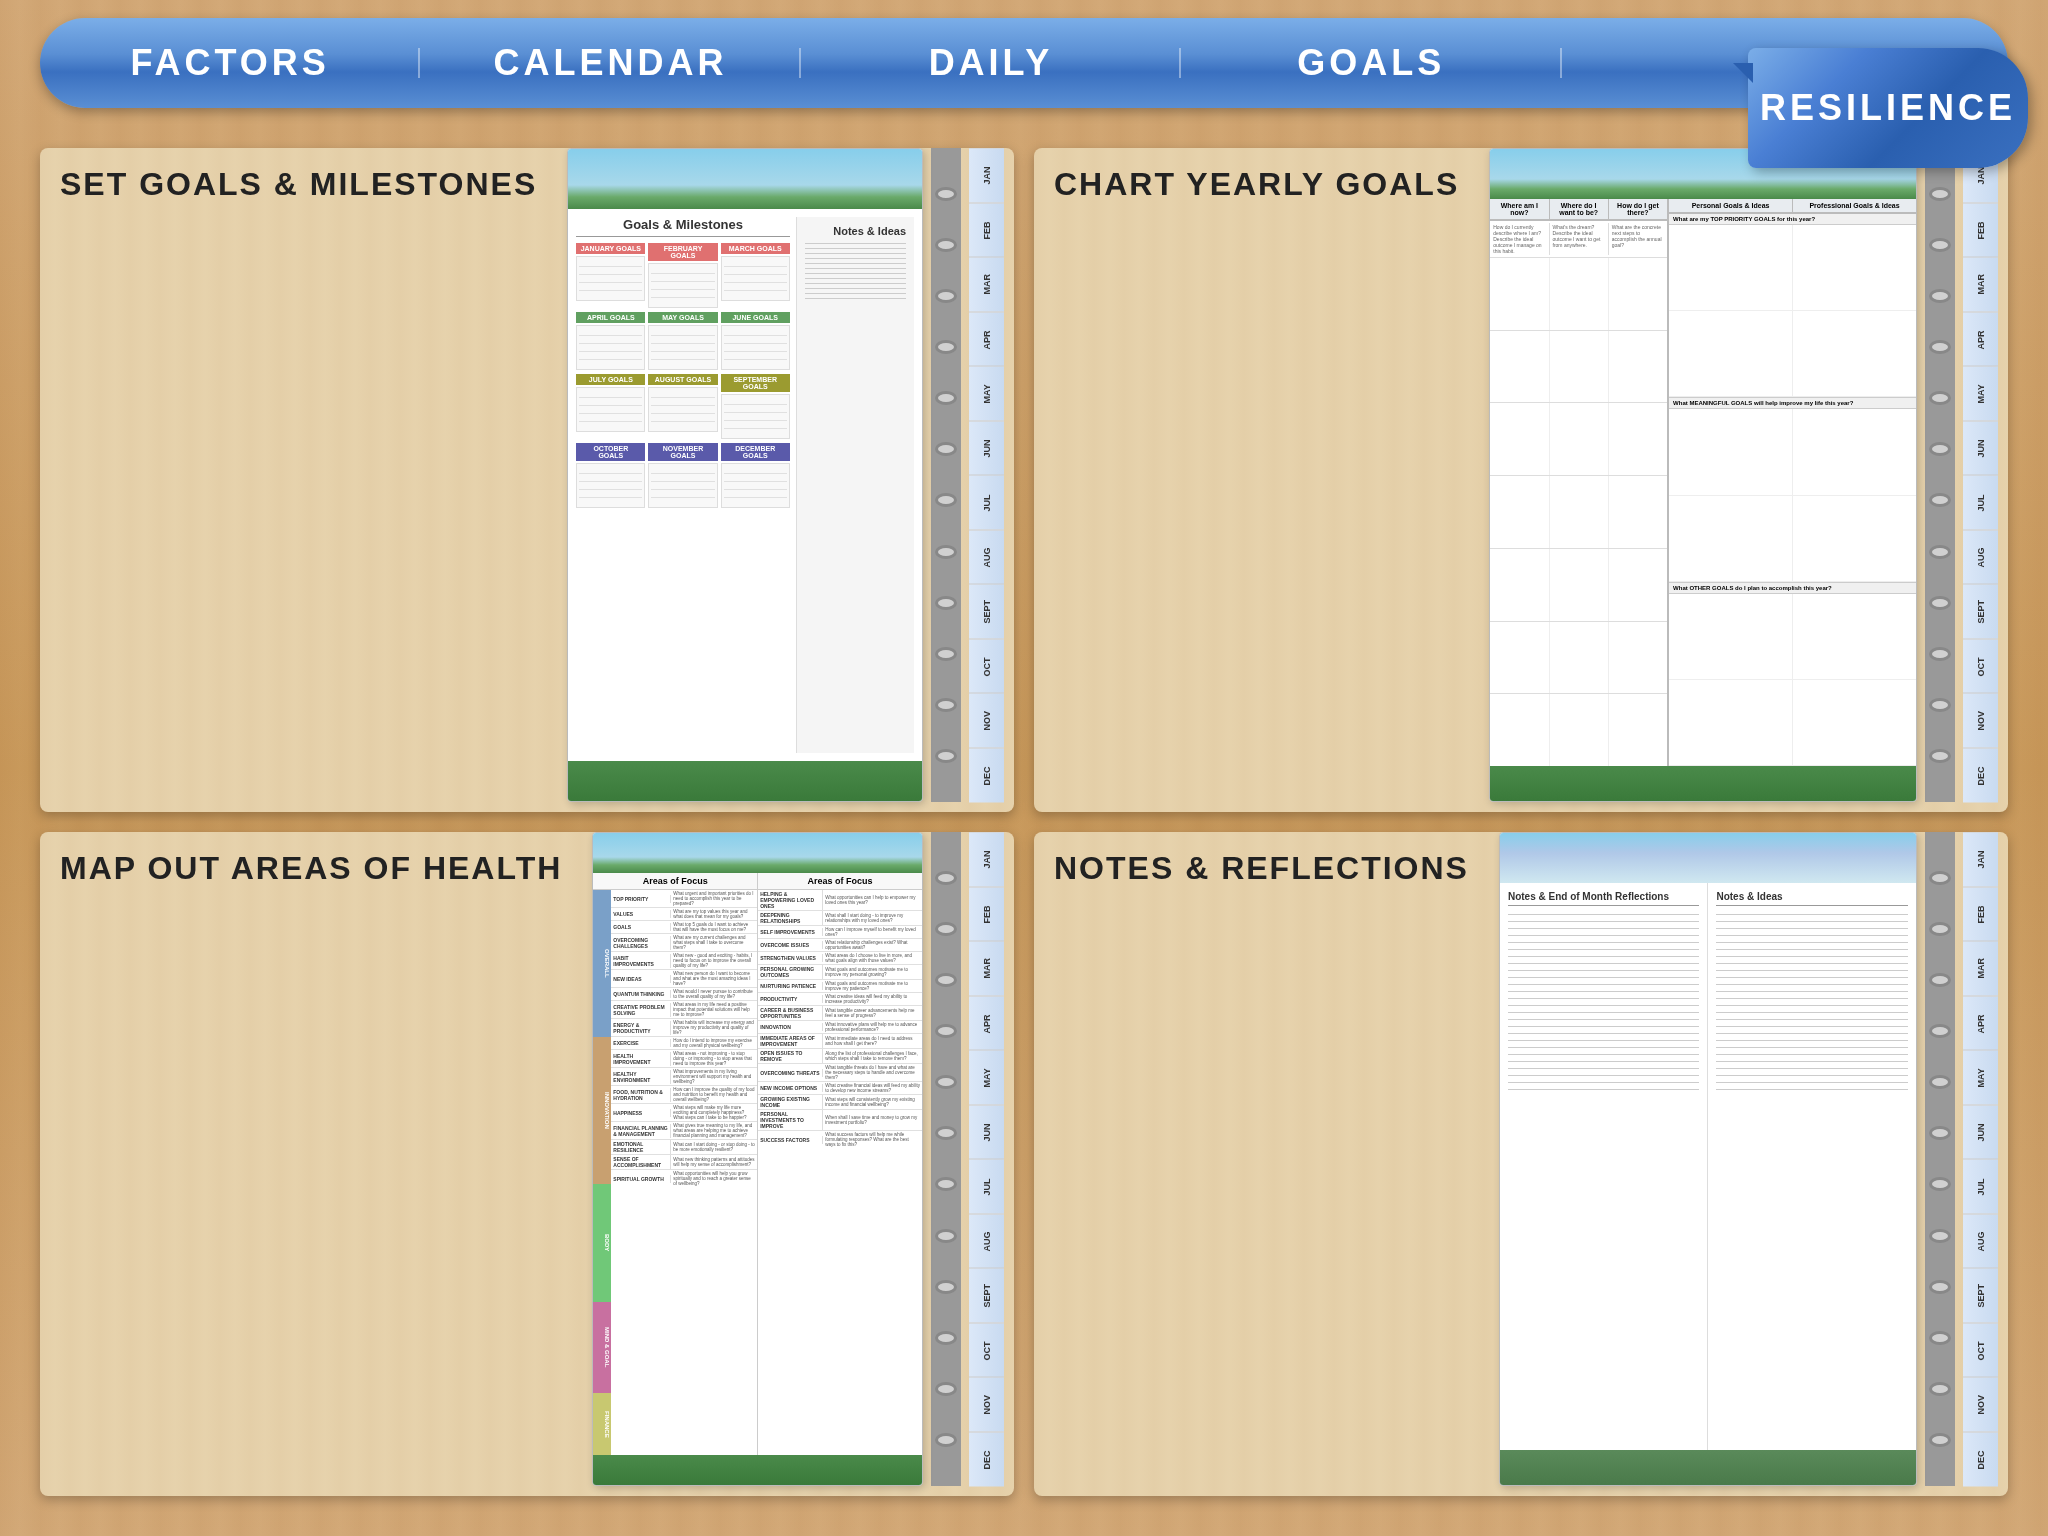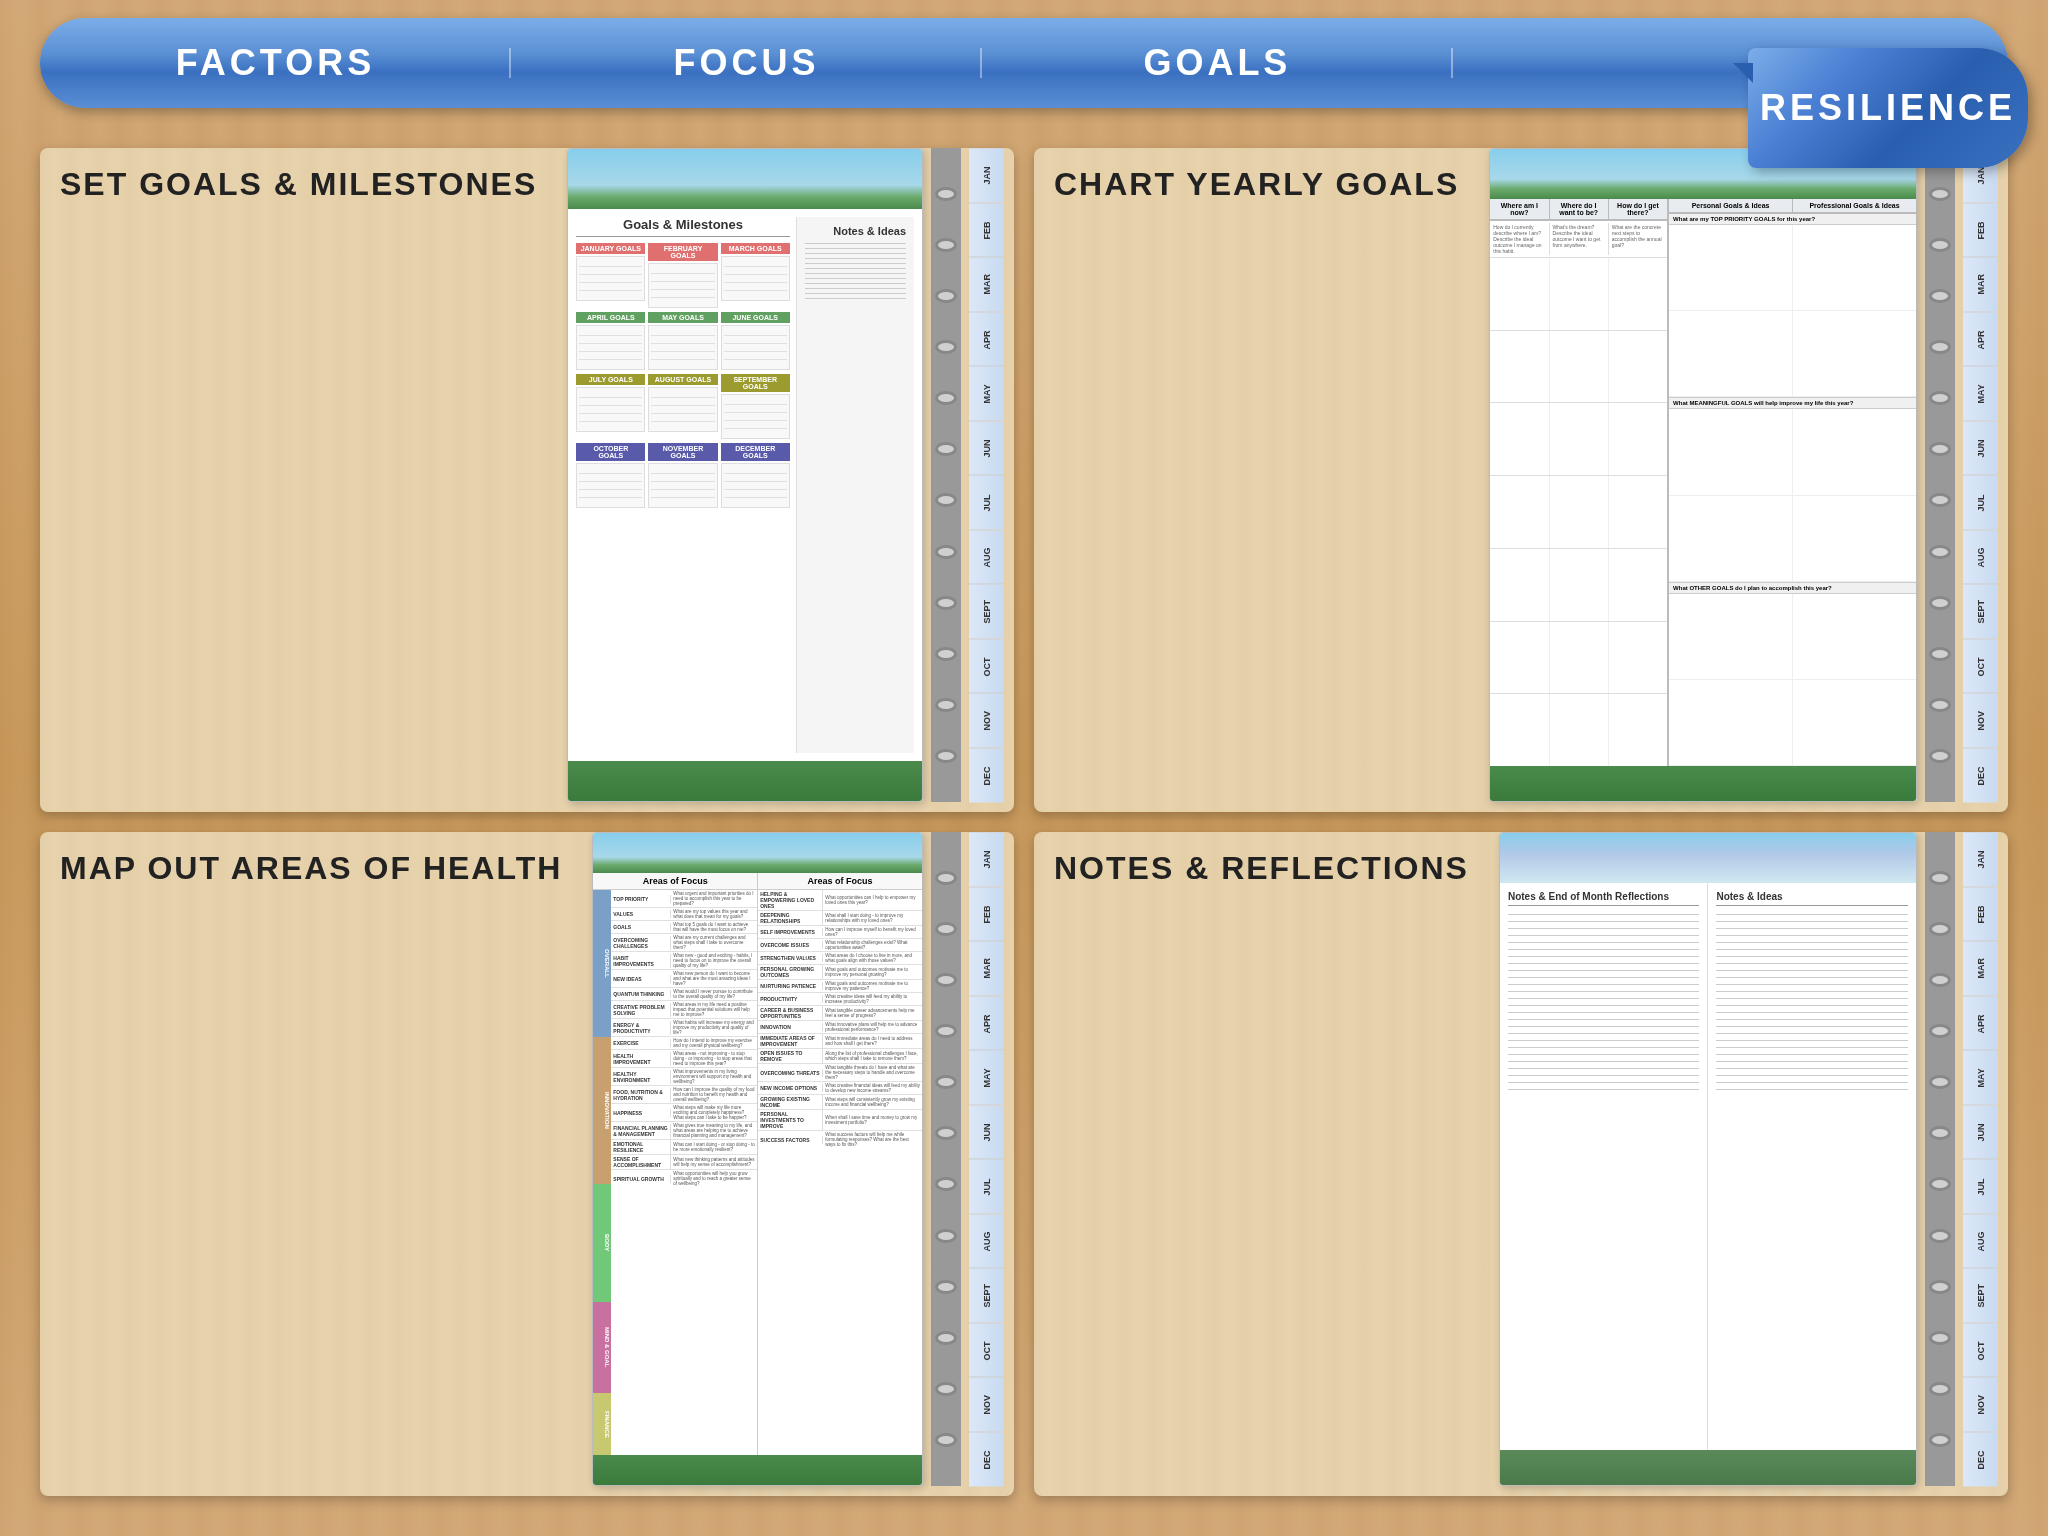--- a/index.html
+++ b/index.html
@@ -357,21 +357,24 @@
     }
   </style>
 </head>
 <body>
 
 <div class="nav-bar">
   <div class="nav-item">
     <span>FACTORS</span>
   </div>
   <div class="nav-item">
-    <span>FOCUS</span>
+    <span>CALENDAR</span>
+  </div>
+  <div class="nav-item">
+    <span>DAILY</span>
   </div>
   <div class="nav-item">
     <span>GOALS</span>
   </div>
   <div class="nav-item-reflection">
     <div class="nav-ribbon">
       <span class="nav-ribbon-text">RESILIENCE</span>
     </div>
   </div>
 </div>

